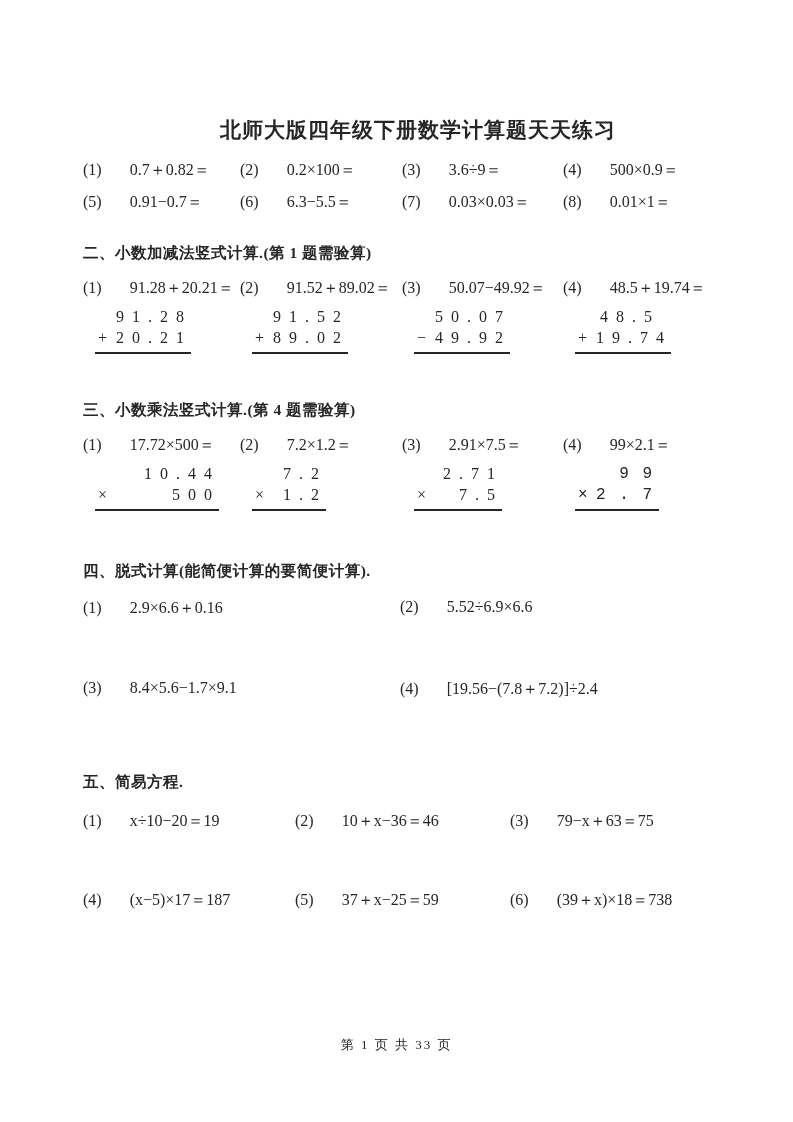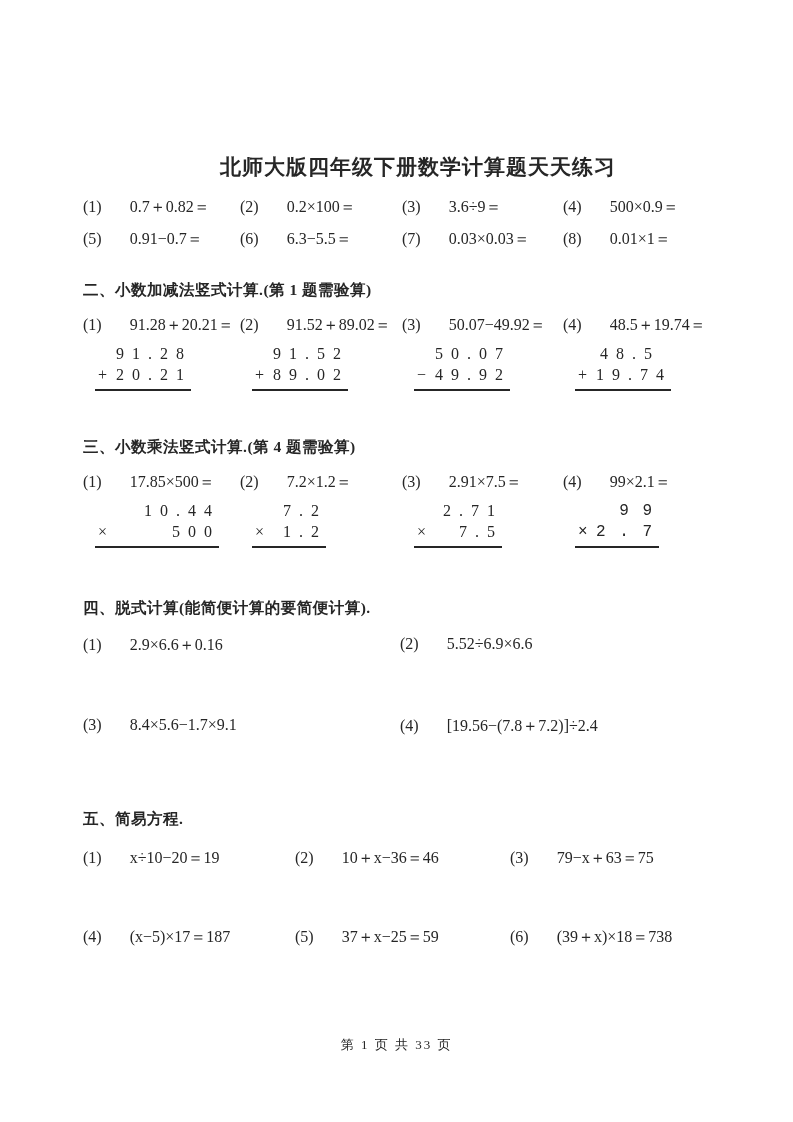--- a/index.html
+++ b/index.html
@@ -11,21 +11,20 @@
     font-family:"Liberation Serif","DejaVu Serif",serif;
     position:relative; overflow:hidden;
   }
   .content { padding:0 40px 0 83px; }
 
   .title {
     padding-top:116px;
     text-align:center;
     font-size:21px; font-weight:bold;
     letter-spacing:1px;
-    margin-top:37px;
   }
   .subtitle {
     margin-top:17px;
     text-align:center;
     font-size:20px; font-weight:bold;
   }
   .date-group { margin-left:42px; }
   .blank-line {
     display:inline-block; width:78px;
     border-bottom:2px solid #262626;
@@ -183,21 +182,21 @@
       </div>
     </div>
   </div>
 
   <h2 class="sec-heading mt-sec3">三、小数乘法竖式计算.(第 4 题需验算)</h2>
   <div class="grid4 vs-grid mul-grid">
 
     <div class="vcell">
       <div class="vhead">
           <span class="pno">(1)</span>
-          <span class="peq">17.85×500＝</span>
+          <span class="peq">17.72×500＝</span>
         </div>
       <div class="vblock">
         <div class="vtop">1 0 . 4 4</div>
         <div class="vbot">
             <span class="vop">×</span>
             <span class="vnum">5 0 0</span>
           </div>
       </div>
     </div>
 

